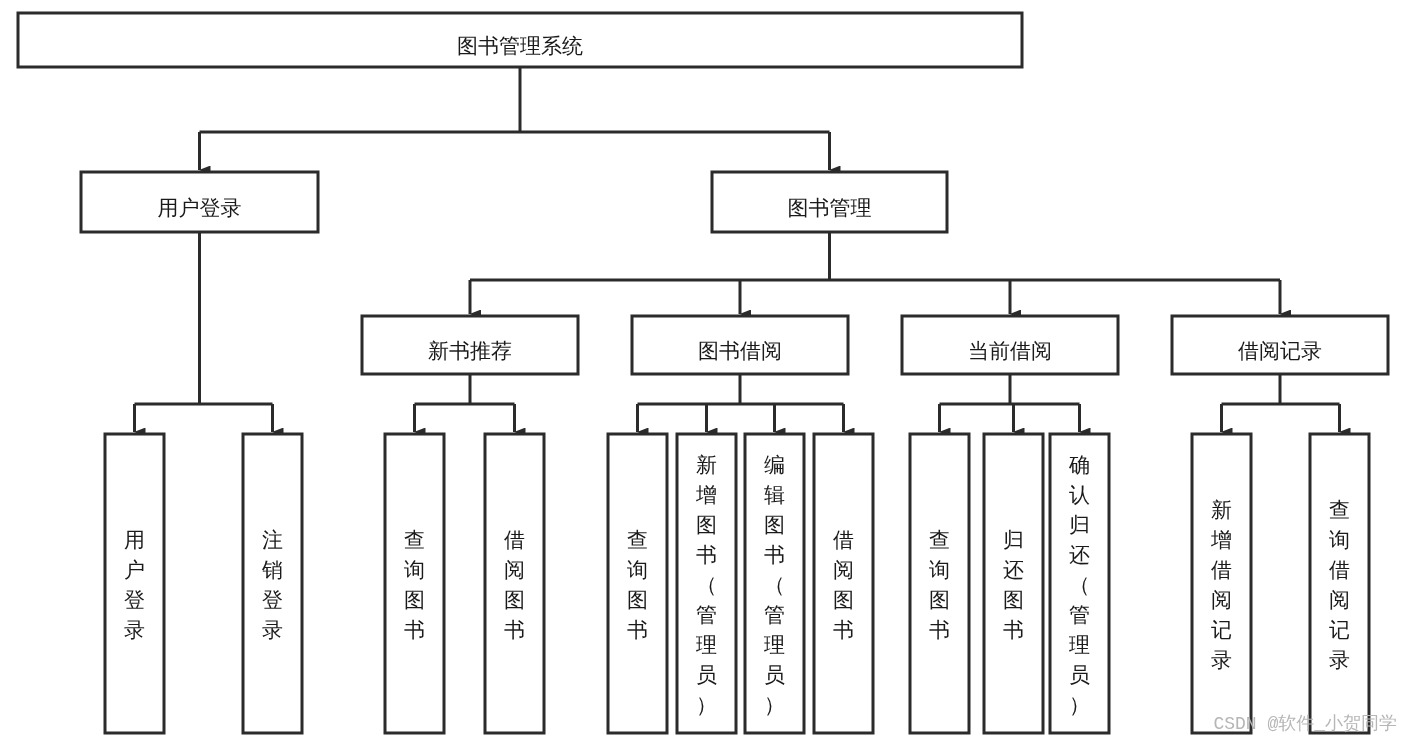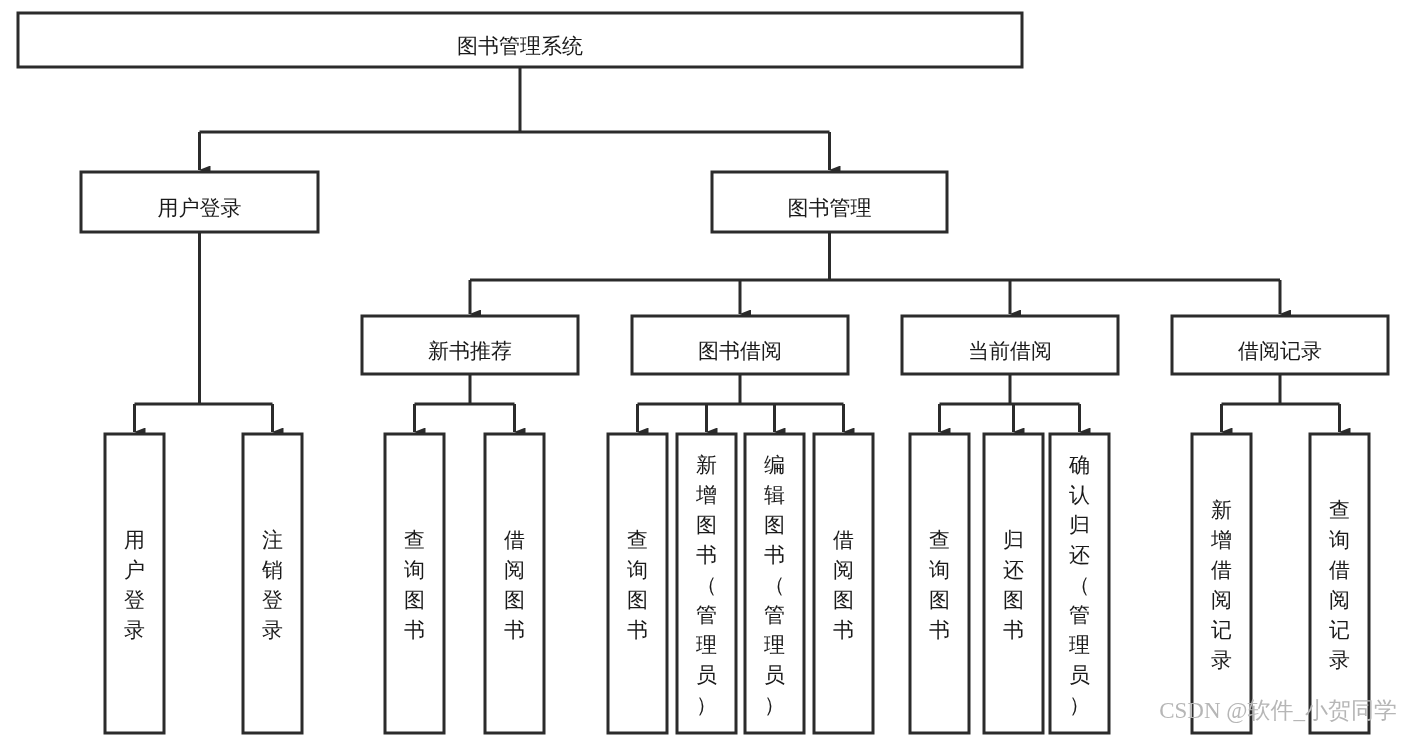--- a/index.html
+++ b/index.html
@@ -39,23 +39,23 @@
   .node-label-h {
     font-family: "DejaVu Sans", "Liberation Sans", sans-serif;
     font-size: 21px;
     fill: #1a1a1a;
     text-anchor: middle;
     dominant-baseline: middle;
   }
   .watermark {
     position: absolute;
     right: 8px;
-    bottom: 21px;
-    font-family: Liberation Serif, serif;
-    font-size: 23px;
+    bottom: 12px;
+    font-family: Liberation Mono, monospace;
+    font-size: 18px;
     color: #b6b6b6;
     white-space: nowrap;
     pointer-events: none;
     user-select: none;
   }
 </style>
 </head>
 <body>
 
 <div id="diagram-root">

